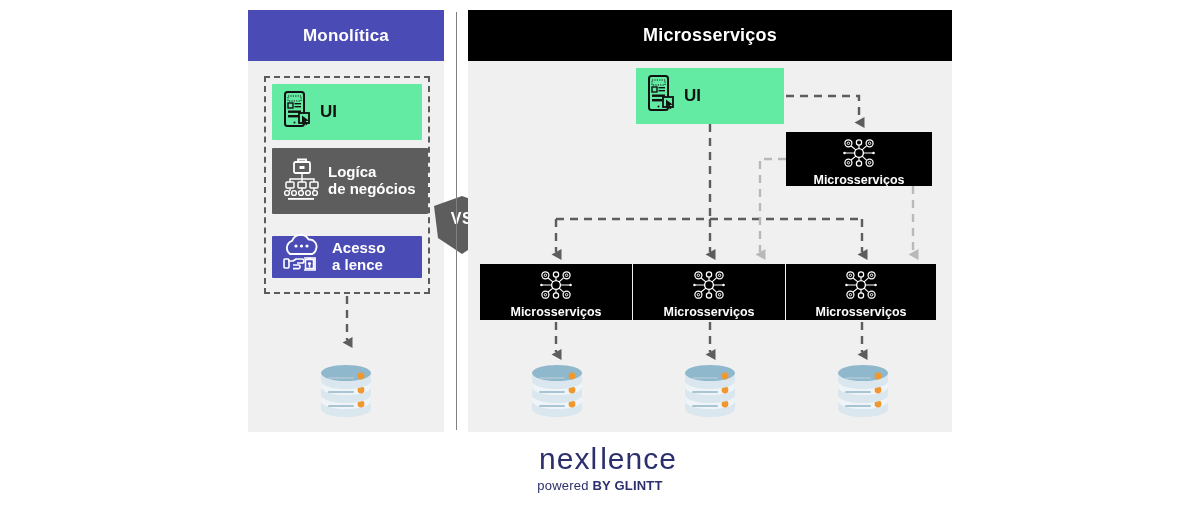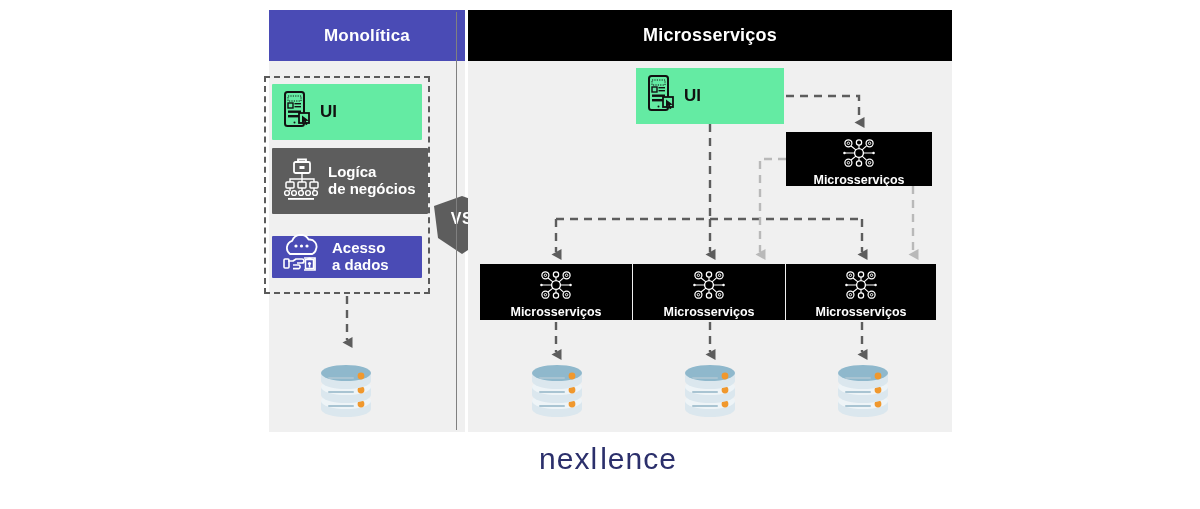--- a/index.html
+++ b/index.html
@@ -5,21 +5,21 @@
   * { box-sizing: border-box; margin: 0; padding: 0; }
   html, body {
     width: 1200px; height: 509px;
     background: #ffffff;
     font-family: "Liberation Sans", sans-serif;
     overflow: hidden;
   }
   #stage { position: relative; width: 1200px; height: 509px; background: #ffffff; }
 
   
-  .panel-mono  { position: absolute; left: 248px; top: 10px; width: 196px; height: 422px; background: #f0f0f0; margin-left: 21px; }
+  .panel-mono  { position: absolute; left: 248px; top: 10px; width: 196px; height: 422px; background: #f0f0f0; }
   .panel-micro { position: absolute; left: 468px; top: 10px; width: 484px; height: 422px; background: #f0f0f0; }
 
   .hdr { position: absolute; left: 0; top: 0; width: 100%; height: 51px;
          display: flex; align-items: center; justify-content: center;
          color: #ffffff; font-weight: bold; letter-spacing: .2px; }
   .hdr-mono  { background: #4A4BB5; font-size: 17px; }
   .hdr-micro { background: #000000; font-size: 18px; }
 
   .divider { position: absolute; left: 456px; top: 12px; width: 1px; height: 418px; background: #808080; }
 
@@ -143,21 +143,21 @@
         <path d="M27.5 25.5 a2.5 3.2 0 0 1 4 0" fill="none" stroke="#fff" stroke-width="1.5"></path>
         <circle cx="29.5" cy="29.5" r="1.6" fill="#fff"></circle>
         <rect x="28.8" y="30.5" width="1.5" height="3" fill="#fff"></rect>
         <path d="M8 27 h5 l3 -2 h6 a2 2 0 0 1 0 4 h-5" fill="none" stroke="#fff" stroke-width="1.7" stroke-linejoin="round"></path>
         <rect x="4" y="25" width="5" height="9" rx="1" fill="none" stroke="#fff" stroke-width="1.6"></rect>
         <path d="M13 31 h6 a2 2 0 0 1 0 3.6 h-6" fill="none" stroke="#fff" stroke-width="1.6"></path>
       </svg>
     </span>
     <span class="txt">
       <span>Acesso</span><br>
-      <span>a dados</span>
+      <span>a lence</span>
     </span>
   </div>
 
   <div class="db db-mono">
     <svg width="62" height="60" viewBox="0 0 62 60">
       <g>
         <ellipse cx="31" cy="46" rx="25" ry="8" fill="#dbe7ee"></ellipse>
         <rect x="6" y="38" width="50" height="8" fill="#dbe7ee"></rect>
         <ellipse cx="31" cy="38" rx="25" ry="8" fill="#eef4f7"></ellipse>
         <rect x="13" y="42" width="26" height="2" rx="1" fill="#a9c4d2"></rect>
@@ -389,15 +389,16 @@
     <g stroke="#b9b9b9" stroke-width="2.4" fill="none" stroke-dasharray="8 6">
 
       <path d="M786 159 L760 159 L760 252" marker-end="url(#ah-light)"></path>
 
       <path d="M913 186 L913 252" marker-end="url(#ah-light)"></path>
     </g>
   </svg>
 
   <div class="logo">
     <div class="word"><span>nex</span><span class="thin">l</span><span>lence</span></div>
+    <div class="sub"><span>powered </span><b>BY GLINTT</b></div>
   </div>
 
 </div>
 
 </body></html>

